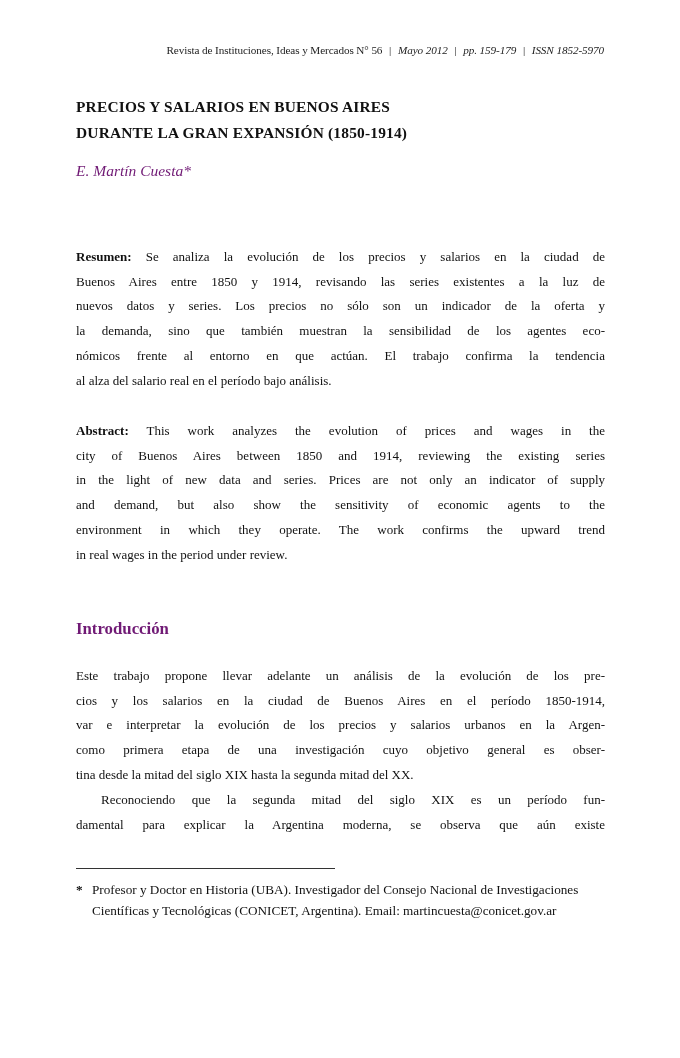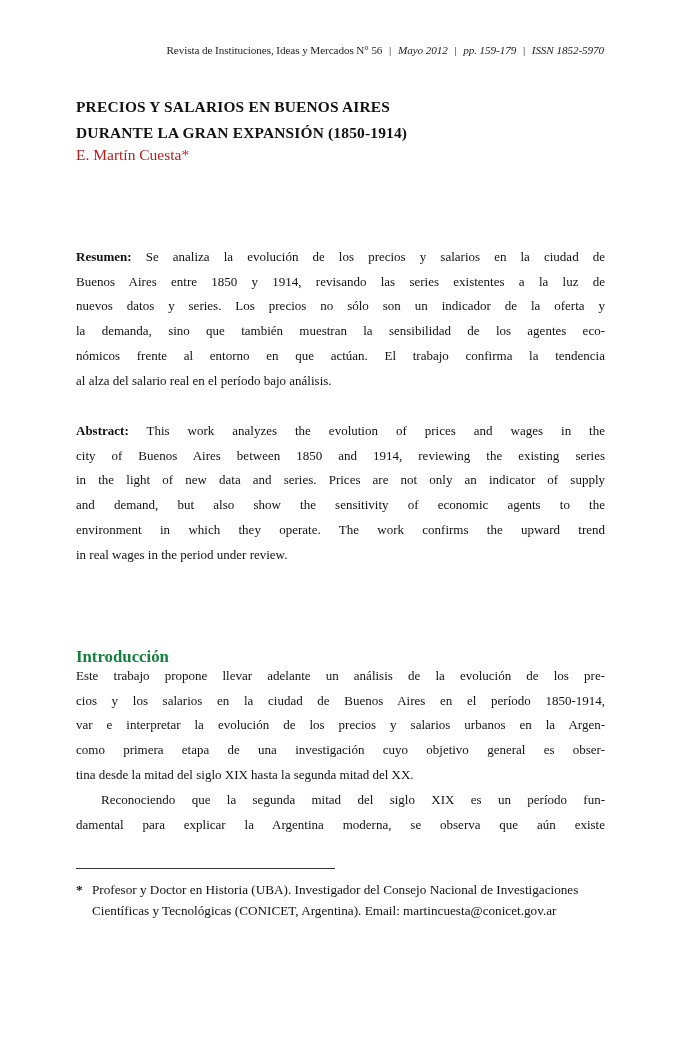--- a/index.html
+++ b/index.html
@@ -35,22 +35,24 @@
       text-align: left;
     }
     .title-line {
       font-weight: bold;
       font-size: 15.4px;
       letter-spacing: 0.2px;
       line-height: 26px;
       color: #111;
     }
     .author {
+      margin-top: 16px;
+      font-style: italic;
       font-size: 15.5px;
-      color: #b91c1c;
+      color: #701a75;
     }
 
     .para {
       position: absolute;
       left: 76px;
       width: 529px;
       font-size: 13px;
       line-height: 24.7px;
       text-align: justify;
       color: #111;
@@ -69,22 +71,21 @@
     .indent { text-indent: 25px; }
 
     #resumen { top: 245px; }
     #abstract { top: 419px; }
     #intro-heading {
       position: absolute;
       top: 619px;
       left: 76px;
       font-weight: bold;
       font-size: 16.8px;
-      color: #15803d;
-      margin-top: 28px;
+      color: #701a75;
     }
     #intro-p1 { top: 664px; }
     #intro-p2 { top: 788px; }
 
     .footnote-rule {
       position: absolute;
       top: 868px;
       left: 76px;
       width: 259px;
       height: 0;

